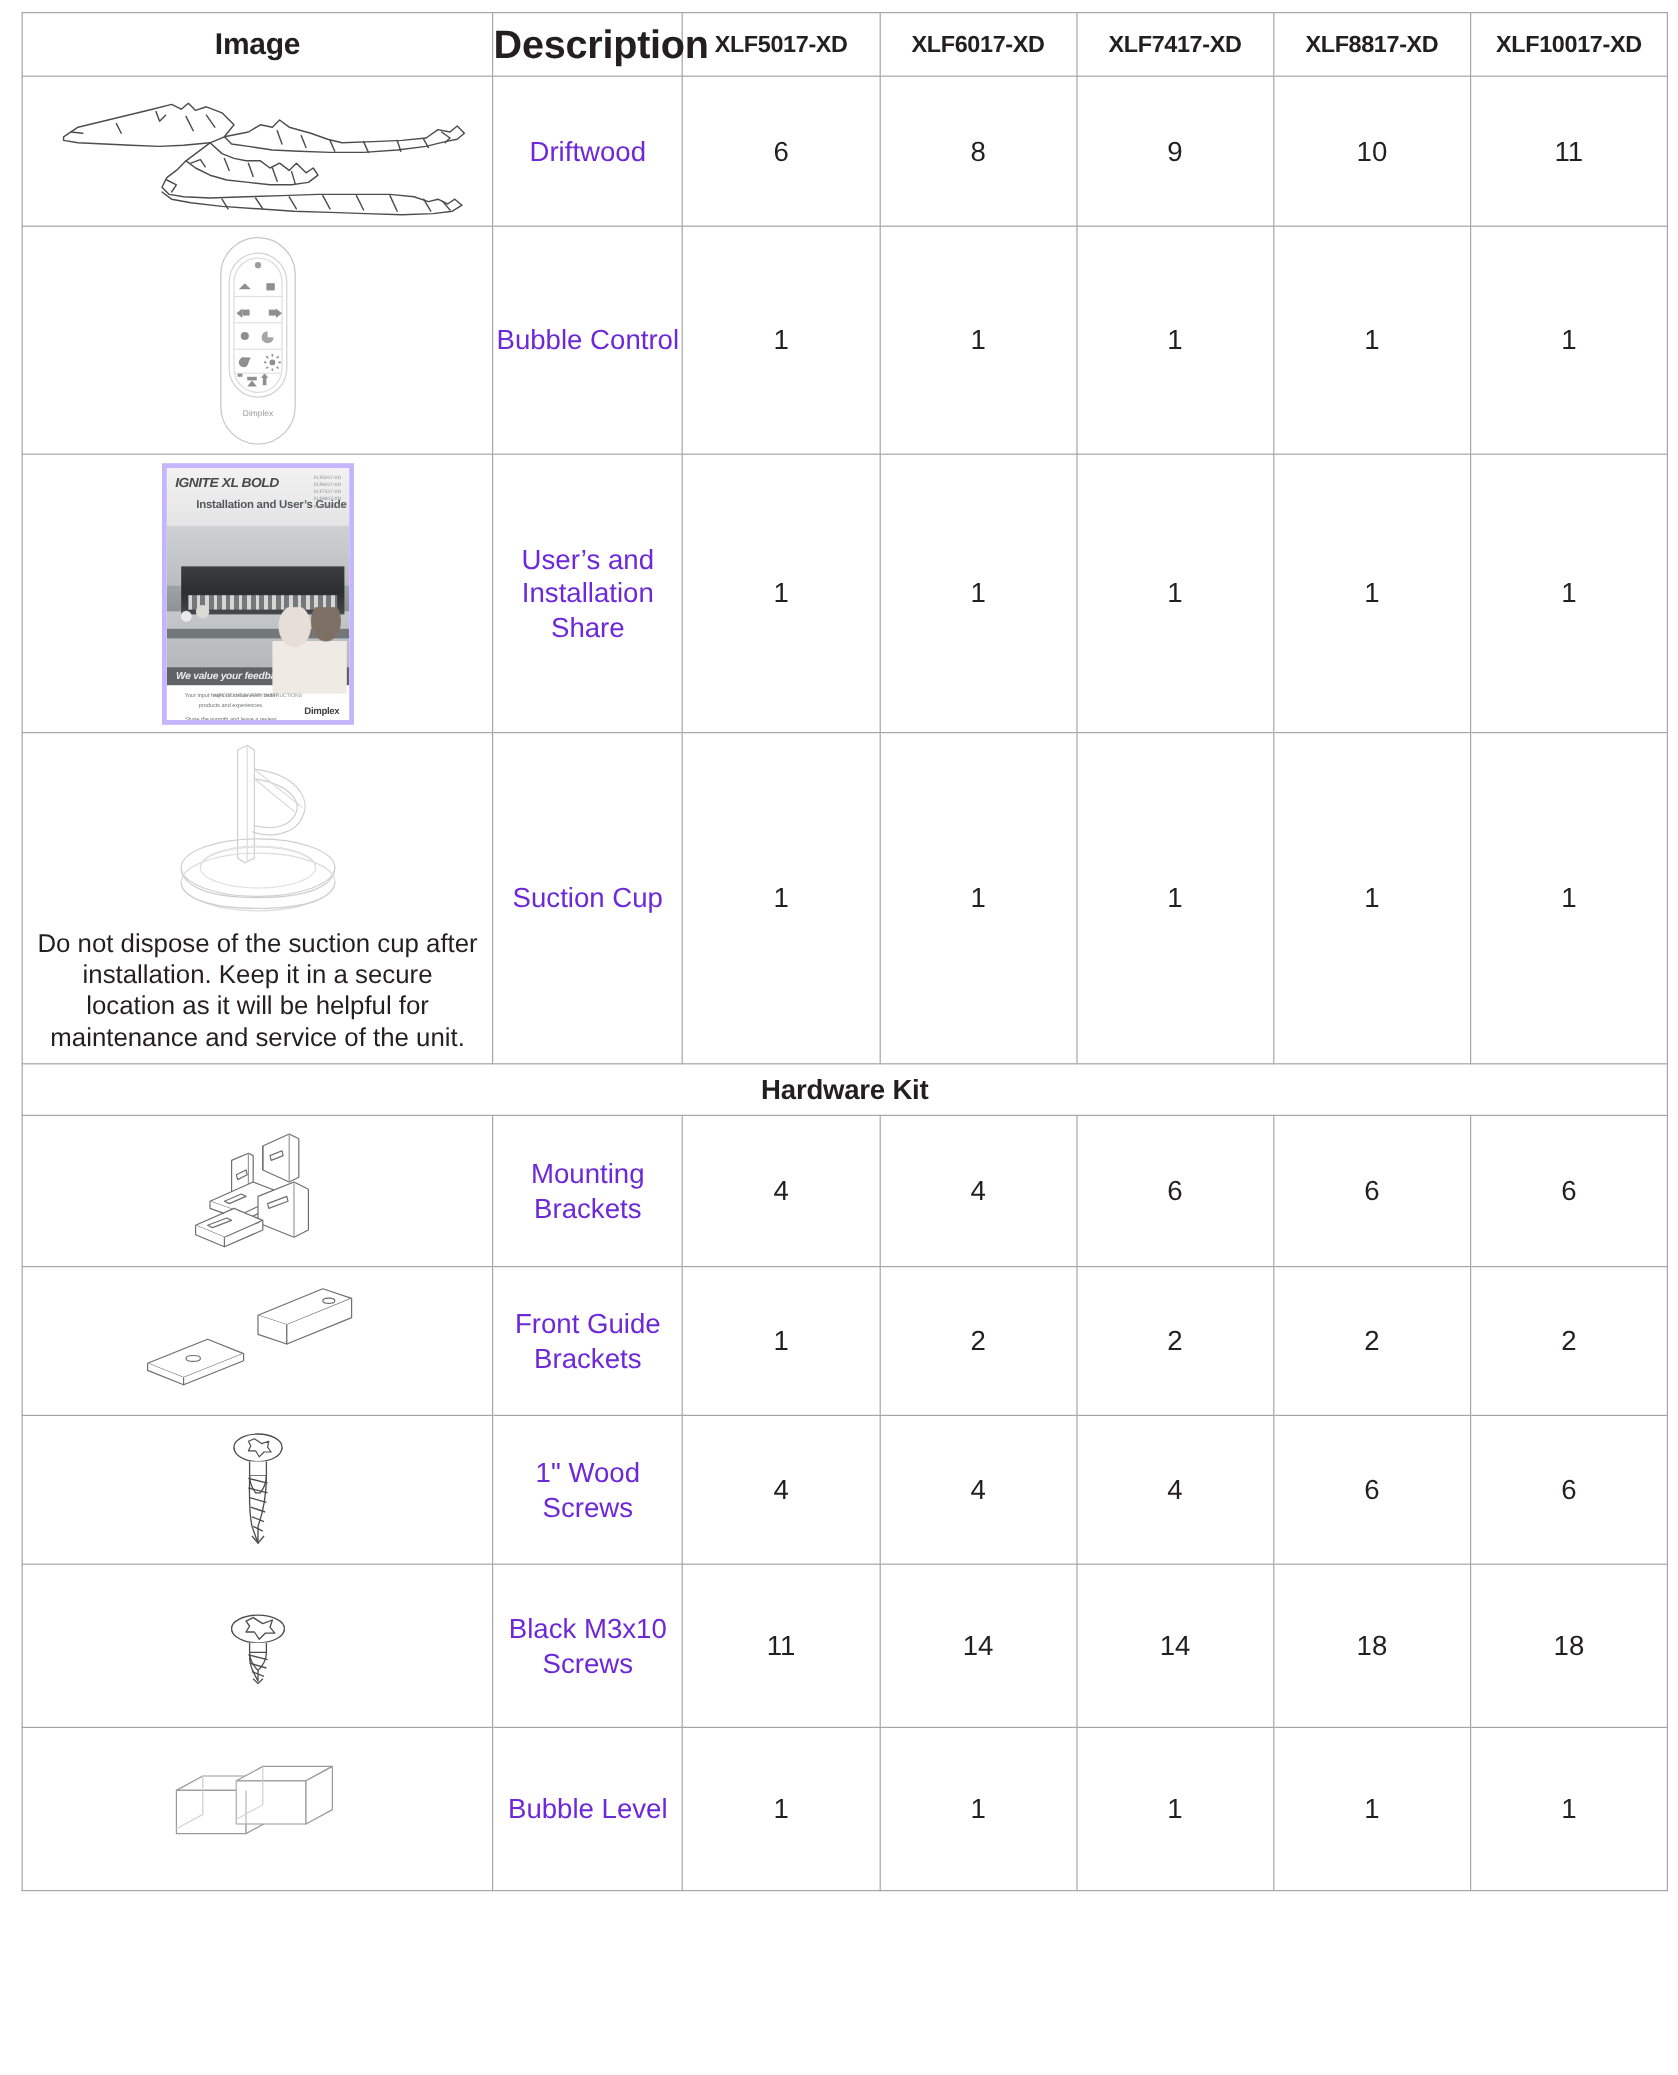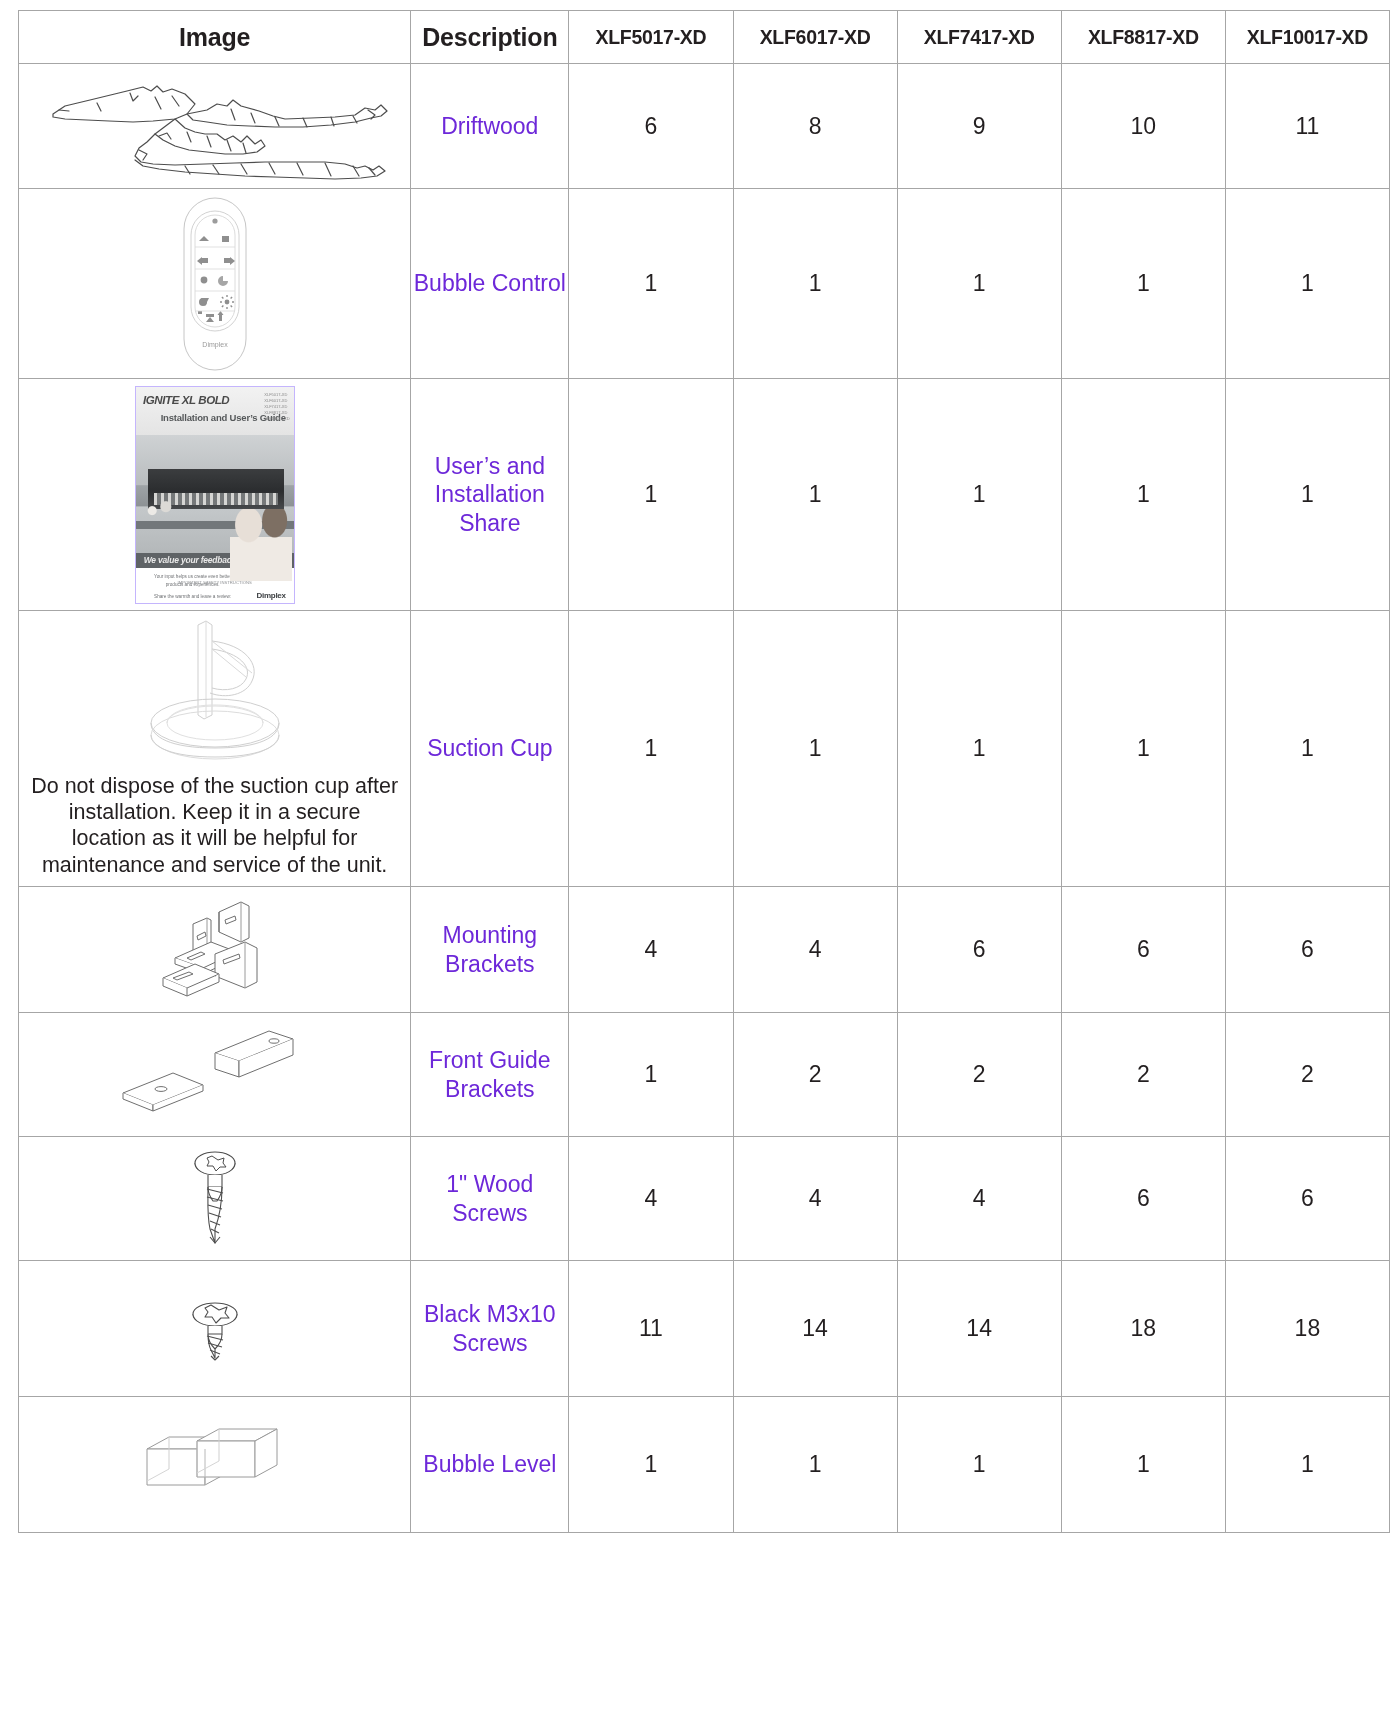--- a/index.html
+++ b/index.html
@@ -43,21 +43,21 @@
   col.c-model { width: 164px; }
 
   thead th {
     height: 52px;
     font-size: 24px;
     font-weight: bold;
     letter-spacing: -0.2px;
     color: #231f20;
   }
   thead th.h-image { font-size: 25px; }
-  thead th.h-desc  { font-size: 25px; text-align: center; }
+  thead th.h-desc  { font-size: 33px; text-align: center; }
   thead th.h-model { font-size: 19.5px; letter-spacing: -0.3px; margin-top: 36px; }
 
   td.desc {
     font-size: 23px;
     line-height: 1.23;
     color: #6d28d9;
     padding: 4px 6px;
   }
   td.qty {
     font-size: 23px;
@@ -89,21 +89,21 @@
     justify-content: center;
     width: 100%;
   }
   svg.art { display: block; }
 
   
   .booklet {
     width: 160px;
     height: 218px;
     background: #ffffff;
-    border: 1px solid #c4b5fd;
+    border: 4px solid #c4b5fd;
     position: relative;
     overflow: hidden;
     margin: 0 auto;
     box-sizing: border-box;
   }
   .bk-top {
     position: absolute; left: 0; top: 0; right: 0; height: 48px;
     background: linear-gradient(180deg,#f2f2f2 0%, #e4e4e4 100%);
   }
   .bk-logo {
@@ -361,20 +361,23 @@
           <div class="note">Do not dispose of the suction cup after installation. Keep it in a secure location as it will be helpful for maintenance and service of the unit.</div>
         </td>
         <td class="desc">Suction Cup</td>
         <td class="qty">1</td>
         <td class="qty">1</td>
         <td class="qty">1</td>
         <td class="qty">1</td>
         <td class="qty">1</td>
       </tr>
 
+      <tr class="kit-row">
+        <td colspan="7">Hardware Kit</td>
+      </tr>
 
       <tr style="height:126px">
         <td class="imgcell">
           <div class="art-wrap">
             <svg class="art" width="140" height="112" viewBox="0 0 140 112" fill="none" stroke="#6f6f6f" stroke-width="1" stroke-linejoin="round">
               <g>
                 <path d="M74 18 L96 8 L104 12 L104 44 L96 48 L74 38 Z" fill="#fff"></path>
                 <path d="M96 8 L96 48" stroke="#9a9a9a"></path>
                 <path d="M74 18 L74 38"></path>
                 <path d="M80 26 L90 22 L91 26 L81 30 Z"></path>

